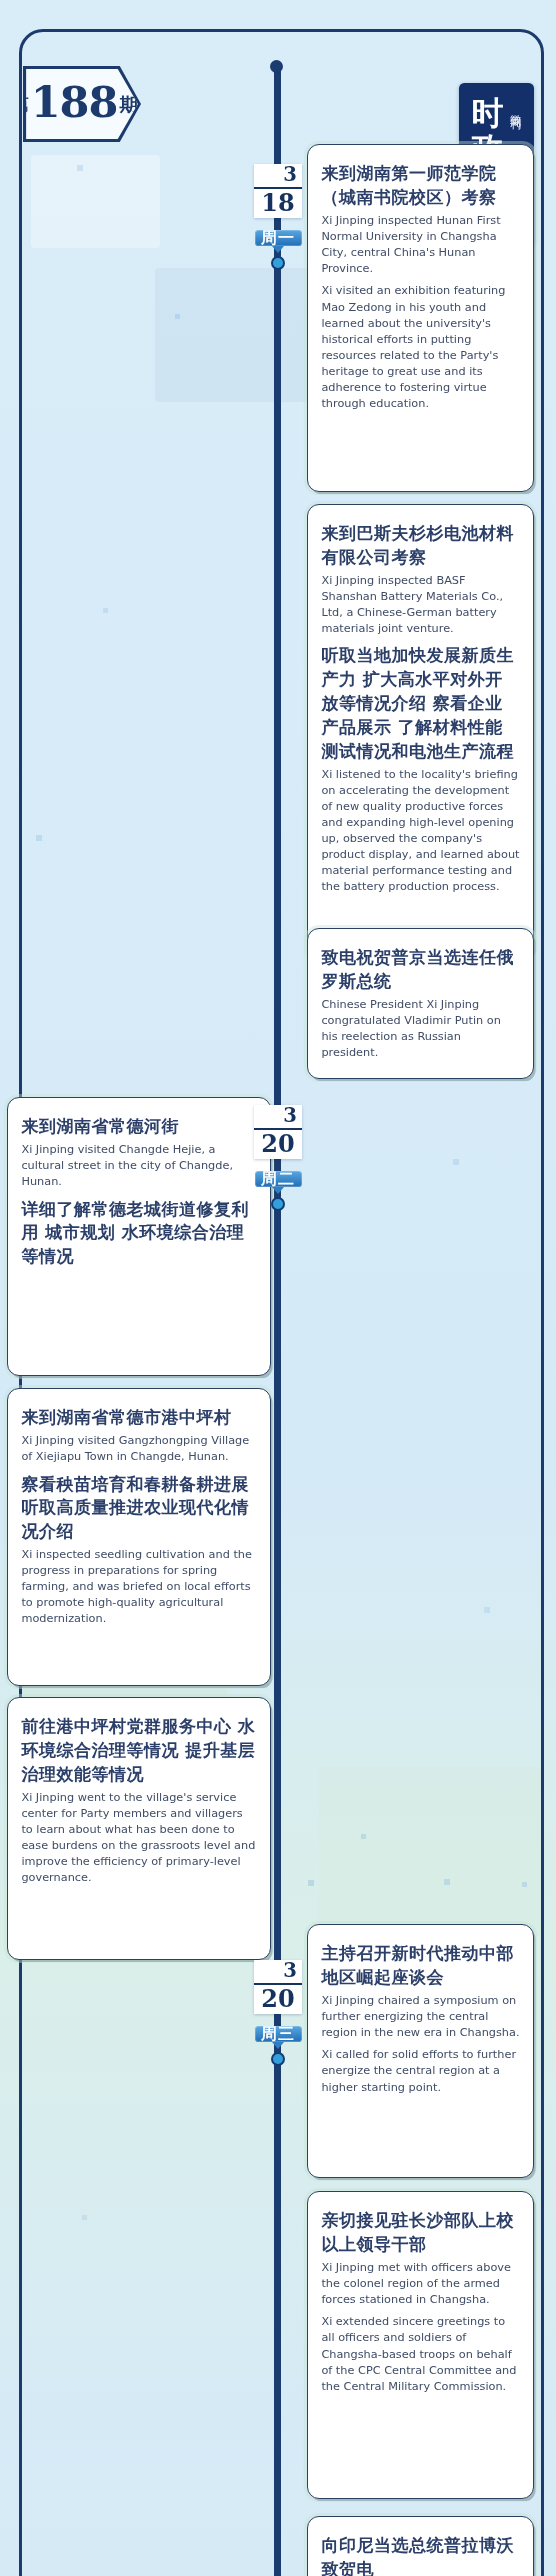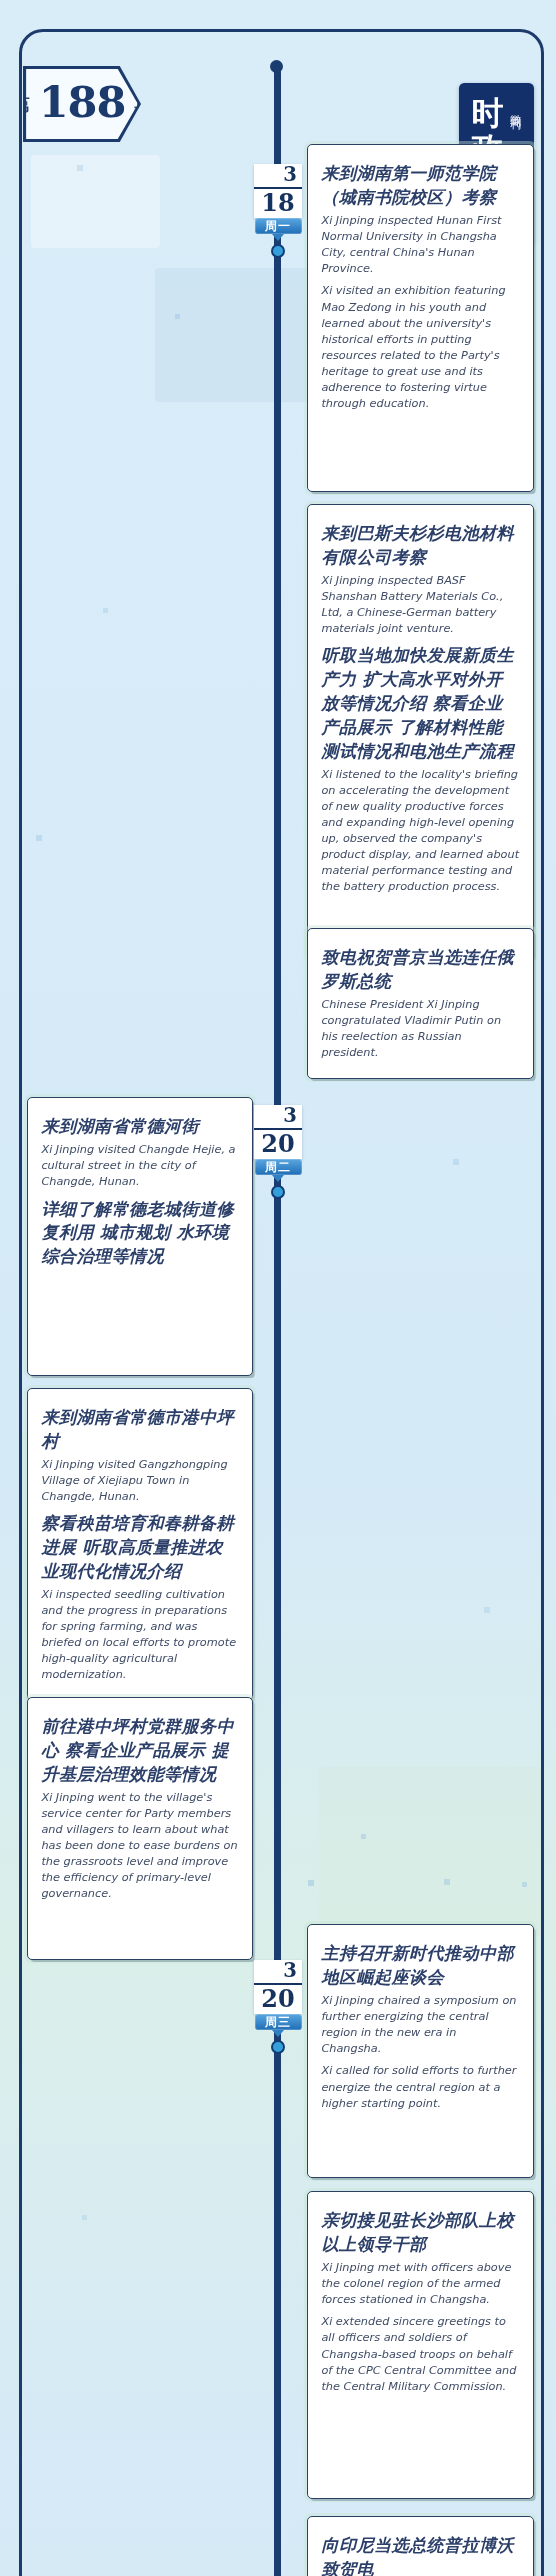--- a/index.html
+++ b/index.html
@@ -9,21 +9,21 @@
   .blk{position:absolute;border-radius:4.1px;}
   .px{position:absolute;background:#7fb0dd;}
   .frame{position:absolute;left:18.5px;top:29px;width:519px;height:3844px;
     border:3.6px solid #1c3a6b;border-radius:24px;}
   
   .issue-badge{position:absolute;left:23px;top:66px;width:118px;height:76px;}
   .issue-outer{position:absolute;inset:0;background:#1c3a6b;
     clip-path:polygon(0 0,82% 0,100% 50%,82% 100%,0 100%);}
   .issue-inner{position:absolute;inset:3.1px;background:#f6fbff;
     clip-path:polygon(0 0,82% 0,100% 50%,82% 100%,0 100%);
-    display:flex;align-items:center;justify-content:center;gap:8px;color:#1c3a6b;}
+    display:flex;align-items:center;justify-content:flex-end;gap:1px;color:#1c3a6b;}
   .issue-pre,.issue-suf{font-size:18.5px;font-weight:700;font-family:"DejaVu Serif","Liberation Serif",serif;}
   .issue-num{font-size:43px;font-weight:700;font-family:"DejaVu Serif","Liberation Serif",serif;letter-spacing:-1px;padding:0 1px 3.1px 1px;}
   
   .logo{position:absolute;left:459px;top:83px;width:75px;height:163px;background:#14306b;
     border-radius:5.2px;display:flex;flex-direction:column;align-items:center;color:#fff;
     box-shadow:0 1.5px 4.1px rgba(20,48,107,.3);}
   .logo-main{display:flex;flex-direction:row;margin-top:13.4px;}
   .logo-big{display:flex;flex-direction:column;font-family:"DejaVu Serif","Liberation Serif",serif;
     font-size:32px;line-height:1.12;font-weight:700;}
   .logo-side{writing-mode:vertical-rl;font-size:11.3px;letter-spacing:2.1px;opacity:.92;margin:9.3px 0 0 3.1px;
@@ -34,31 +34,31 @@
   .tl-line{position:absolute;left:274px;top:66px;width:7.2px;height:3534px;background:#1b3c6e;z-index:1;}
   .tl-start-dot{position:absolute;left:270px;top:60px;width:13.4px;height:13.4px;border-radius:50%;
     background:#1b3c6e;z-index:2;}
   
   .marker{position:absolute;left:0;width:556px;z-index:4;}
   .date-box{width:48px;margin:0 auto;background:#ffffff;box-shadow:0 1px 2.6px rgba(20,50,90,.25);
     color:#16335f;font-family:"DejaVu Serif","Liberation Serif",serif;}
   .date-box .m{font-size:19.6px;font-weight:700;text-align:right;padding:0 5.2px 0 0;line-height:1.15;
     border-bottom:2.6px solid #16335f;}
   .date-box .d{font-size:24px;font-weight:700;text-align:center;line-height:1.1;padding:1px 0 2.1px;}
-  .weekday{width:47px;height:16px;margin:0 auto 0;border-radius:3.6px;color:#fff;font-size:12px;
+  .weekday{width:47px;height:16px;margin:12px auto 0;border-radius:3.6px;color:#fff;font-size:16px;
     font-weight:700;letter-spacing:1px;display:flex;align-items:center;justify-content:center;
     background:linear-gradient(180deg,#5aa7e0,#1f6eb6);box-shadow:inset 0 0 0 1px rgba(255,255,255,.22);}
   .chev{width:0;height:0;margin:0 auto;border:6.2px solid transparent;border-bottom:none;
     border-top:7.7px solid #2f7fc4;}
   .tdot{width:10.3px;height:10.3px;border-radius:50%;background:#33a0dc;border:2.6px solid #123c74;margin:2.6px auto 0;}
   
-  .card{position:absolute;background:#ffffff;border:1px solid #2b4162;border-radius:5px;z-index:3;
+  .card{position:absolute;background:#ffffff;border:1px solid #2b4162;border-radius:12px;z-index:3;
     padding:10.3px 13.4px;box-sizing:border-box;
-    box-shadow:0 0 0 3.1px rgba(198,227,209,.40), 2.6px 3.1px 0 -1px rgba(43,65,98,.45);font-style:italic;}
-  .card.left{left:27px;width:226px;}
+    box-shadow:0 0 0 3.1px rgba(198,227,209,.40), 2.6px 3.1px 0 -1px rgba(43,65,98,.45);}
+  .card.left{left:7px;width:264px;}
   .card.right{left:307px;width:227px;}
   .card h2.zh{margin:7.2px 0 3.1px;font-size:17px;line-height:1.4;font-weight:700;color:#2b3f69;
     letter-spacing:0.5px;font-family:"DejaVu Serif","Liberation Serif",serif;}
   .card p.en{margin:0 0 6.2px;font-size:11.3px;line-height:1.42;color:#3f4c66;}
   .card h2.zh:empty,.card p.en:empty{display:none;margin:0;}
 </style>
 </head>
 <body>
 
 <div class="canvas">
@@ -149,21 +149,21 @@
   </section>
 
   <section class="card left" style="top:1388px;min-height:298px">
     <h2 class="zh">来到湖南省常德市港中坪村</h2>
     <p class="en">Xi Jinping visited Gangzhongping Village of Xiejiapu Town in Changde, Hunan.</p>
     <h2 class="zh">察看秧苗培育和春耕备耕进展 听取高质量推进农业现代化情况介绍</h2>
     <p class="en">Xi inspected seedling cultivation and the progress in preparations for spring farming, and was briefed on local efforts to promote high-quality agricultural modernization.</p>
   </section>
 
   <section class="card left" style="top:1697px;min-height:263px">
-    <h2 class="zh">前往港中坪村党群服务中心 察看企业产品展示 提升基层治理效能等情况</h2>
+    <h2 class="zh">前往港中坪村党群服务中心 水环境综合治理等情况 提升基层治理效能等情况</h2>
     <p class="en">Xi Jinping went to the village's service center for Party members and villagers to learn about what has been done to ease burdens on the grassroots level and improve the efficiency of primary-level governance.</p>
 
   </section>
 
   <section class="card right" style="top:1924px;min-height:254px">
     <h2 class="zh">主持召开新时代推动中部地区崛起座谈会</h2>
     <p class="en">Xi Jinping chaired a symposium on further energizing the central region in the new era in Changsha.</p>
     <p class="en">Xi called for solid efforts to further energize the central region at a higher starting point.</p>
   </section>
 

